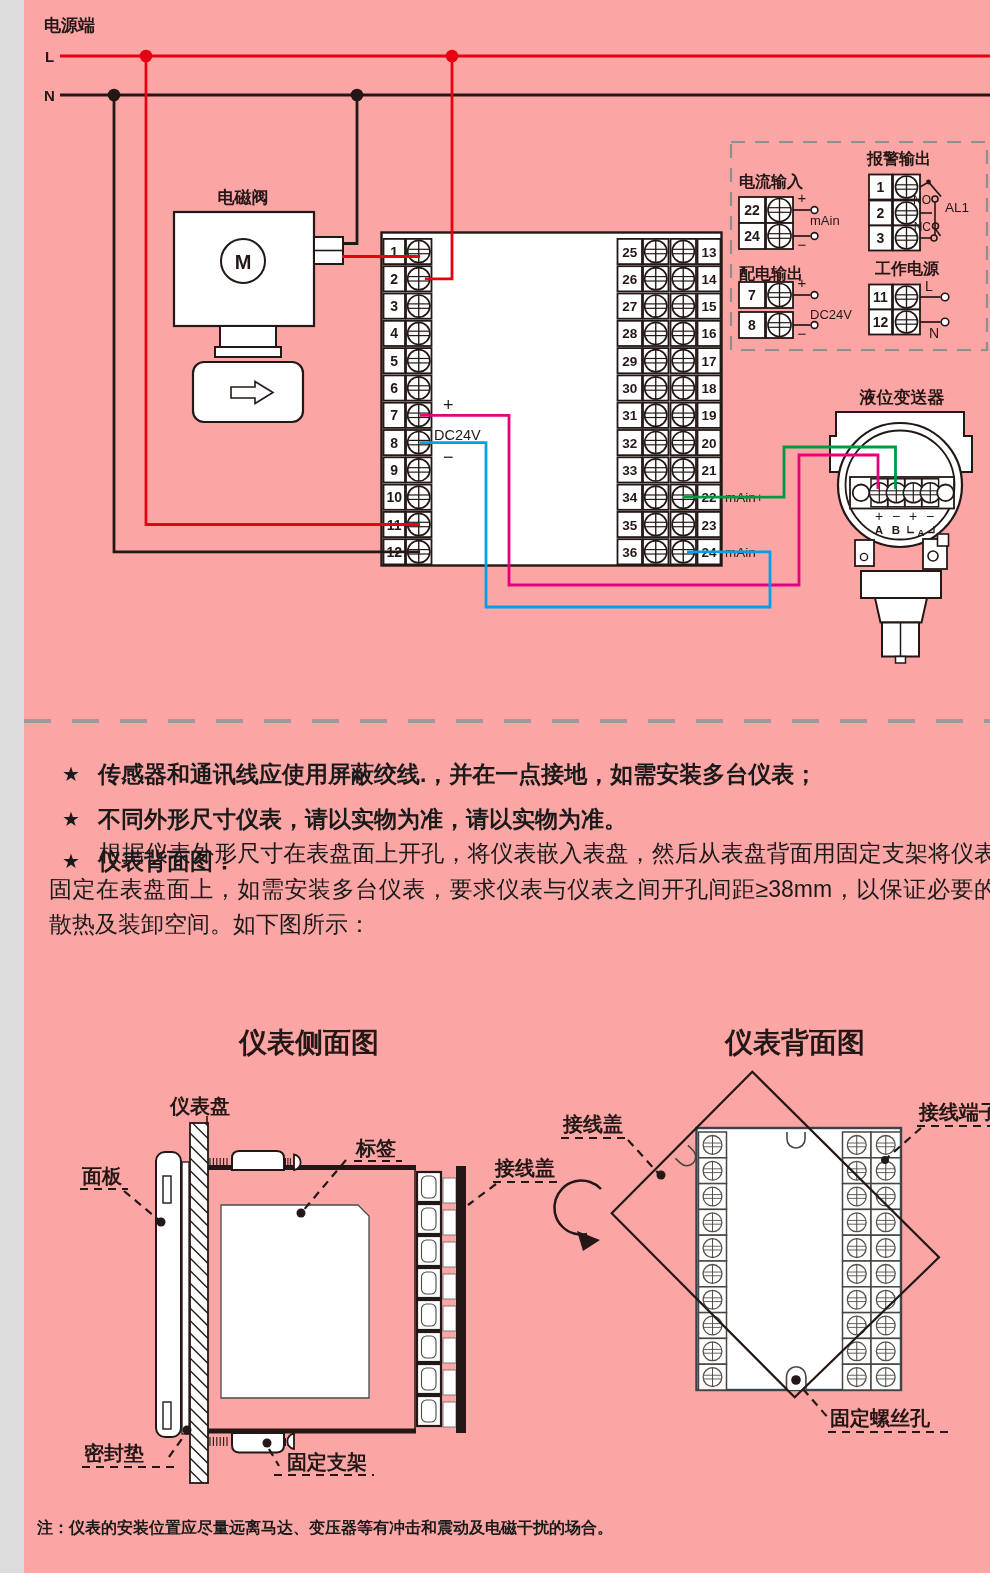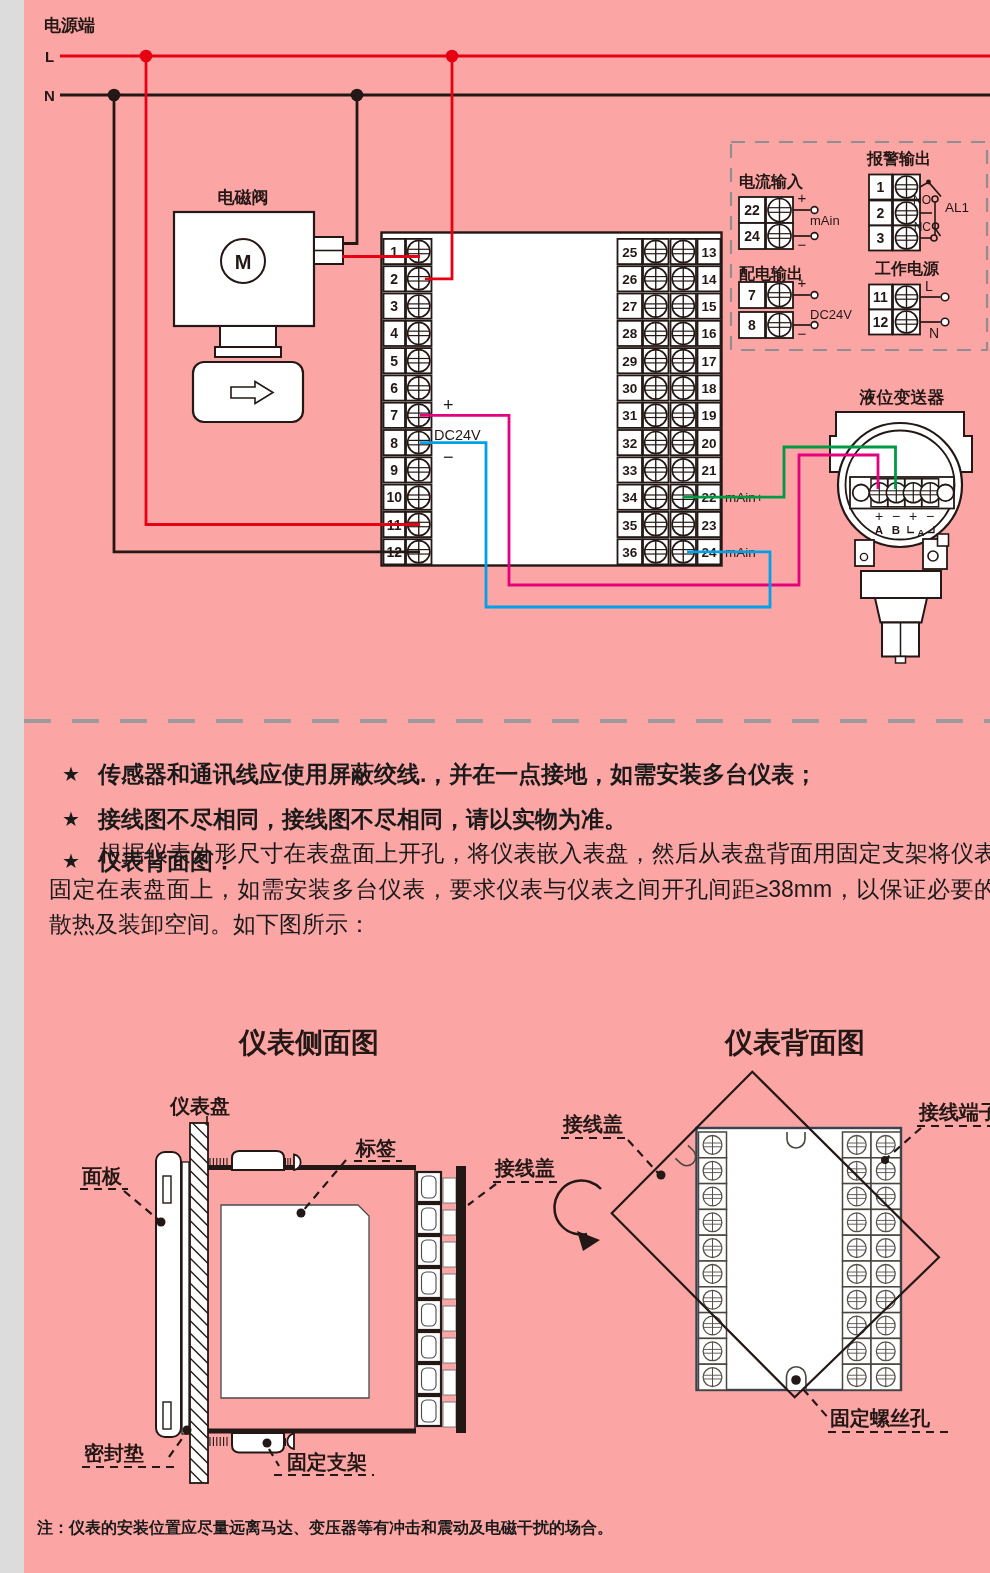--- a/index.html
+++ b/index.html
@@ -511,21 +511,21 @@
   </svg>
 
   <div class="divider"></div>
 
   <div class="bullet" style="left:38px;top:760px">
     <span class="star">★</span>
     <span>传感器和通讯线应使用屏蔽绞线.，并在一点接地，如需安装多台仪表；</span>
   </div>
   <div class="bullet" style="left:38px;top:805px">
     <span class="star">★</span>
-    <span>接线图不尽相同，接线图不尽相同，请以实物为准。</span>
+    <span>不同外形尺寸仪表，请以实物为准，请以实物为准。</span>
   </div>
   <div class="bullet" style="left:38px;top:847px">
     <span class="star">★</span>
     <span>仪表背面图：</span>
   </div>
   <div class="para">根据仪表外形尺寸在表盘面上开孔，将仪表嵌入表盘，然后从表盘背面用固定支架将仪表固定在表盘面上，如需安装多台仪表，要求仪表与仪表之间开孔间距≥38mm，以保证必要的散热及装卸空间。如下图所示：</div>
 
   <svg style="top:1020px" width="990" height="475" viewBox="0 0 990 475">
     <defs>
       <clipPath id="hatchclip">

